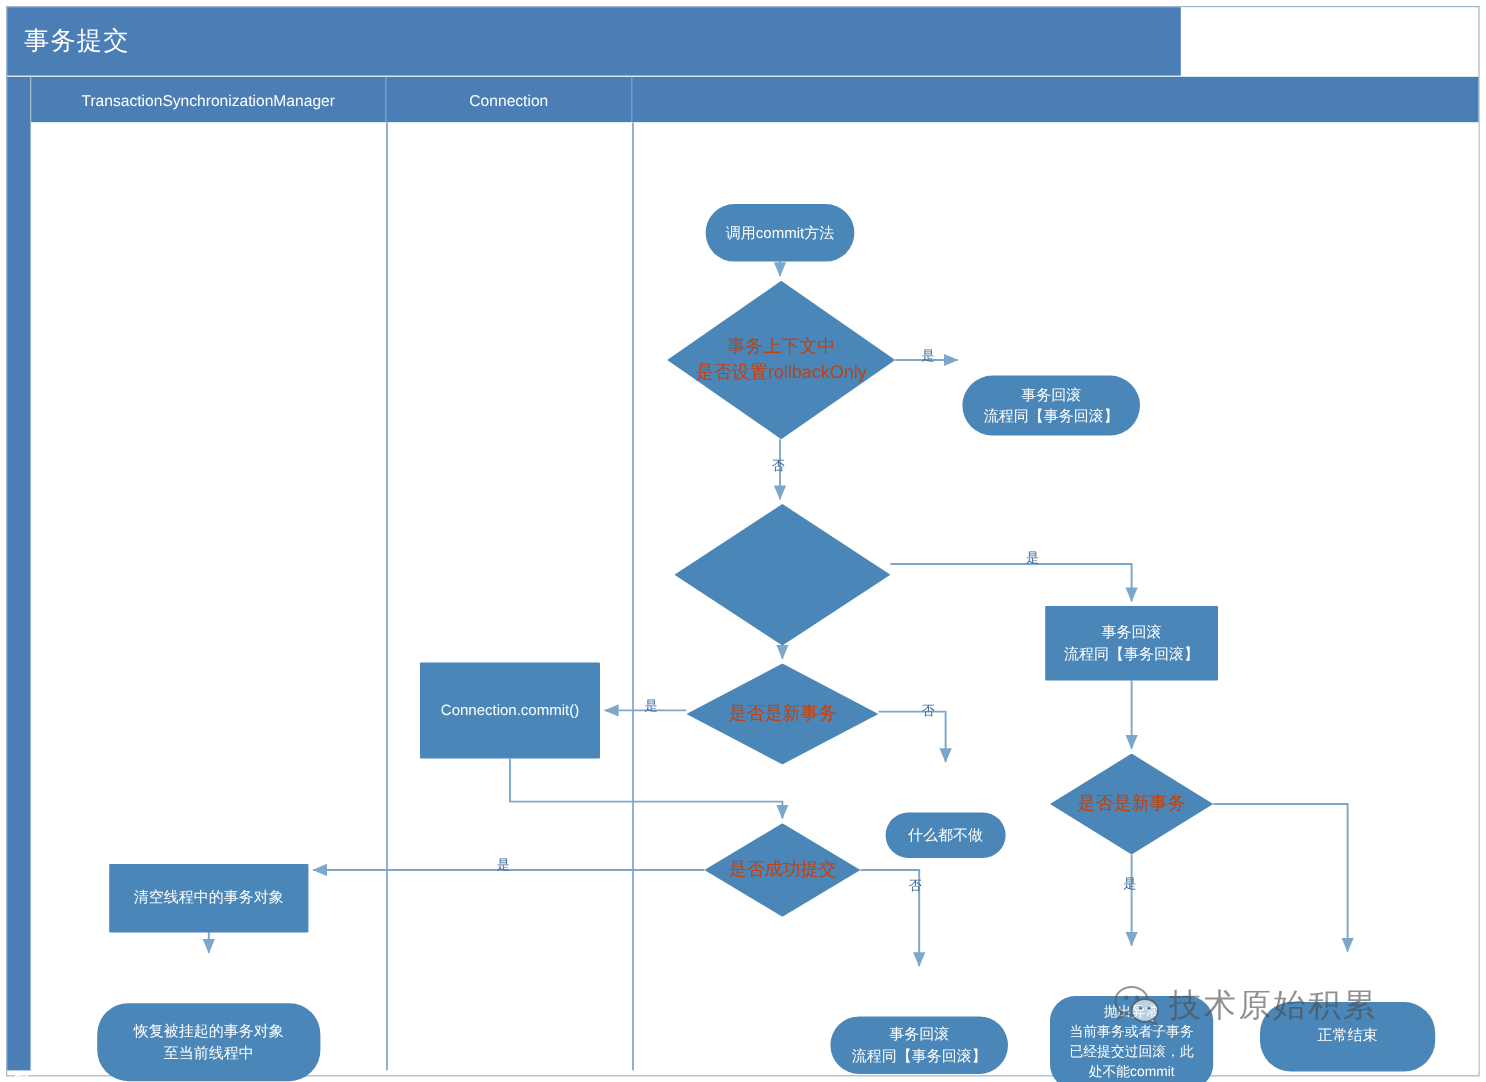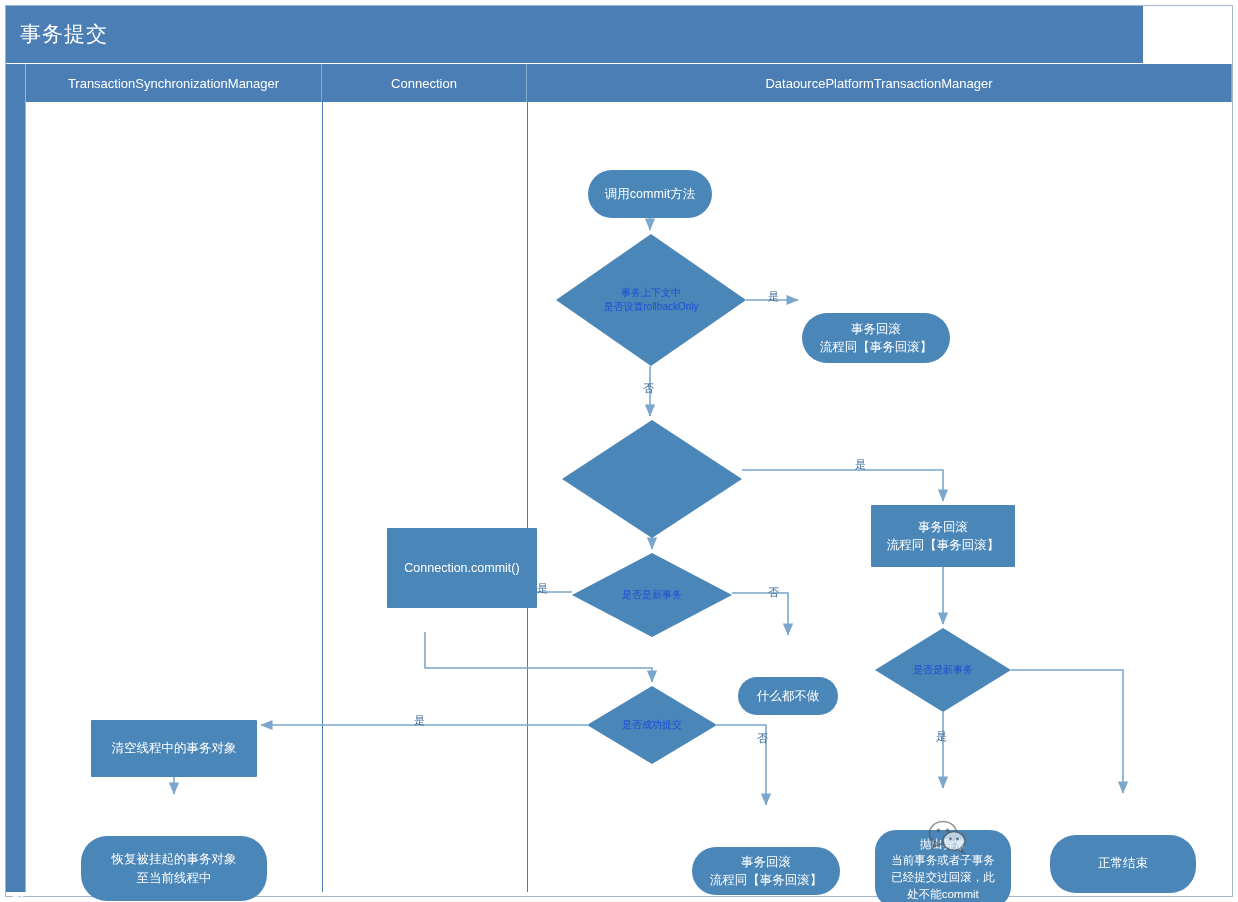--- a/index.html
+++ b/index.html
@@ -21,21 +21,21 @@
     left: 5px; top: 5px;
     width: 1228px; height: 892px;
     border: 1px solid #9fb6cc;
     box-sizing: border-box;
     background: #ffffff;
   }
   
   #title-bar {
     position: absolute;
     left: 6px; top: 6px;
-    width: 1137px; height: 57px;
+    width: 978px; height: 57px;
     background: #4a7eb5;
     box-sizing: border-box;
   }
   #title-text {
     position: absolute;
     left: 14px; top: 14px;
     color: #ffffff;
     font-size: 21px;
     letter-spacing: 1px;
     white-space: nowrap;
@@ -117,22 +117,22 @@
   .node.rect   { border-radius: 1px; }
   .node.dia    { background: transparent; padding: 0; }
   .dia-shape {
     position: absolute;
     left: 0; top: 0;
     width: 100%; height: 100%;
   }
   .dia-text {
     position: relative;
     z-index: 2;
-    color: #1d4ed8;
-    font-size: 10px;
+    color: #c2410c;
+    font-size: 15px;
     line-height: 1.45;
     text-align: center;
     width: 100%;
     pointer-events: none;
   }
   .node-line { display: block; white-space: nowrap; }
   .node-line.small { font-size: 11.5px; }
   
   .elabel {
     position: absolute;
@@ -170,21 +170,20 @@
     <div id="title-text">事务提交</div>
   </div>
 
   <div id="phase-strip">
     <div id="phase-label">阶段</div>
   </div>
 
   <div id="lane-header">
       <div class="lane-head" style="left: 0px; width: 296px;">TransactionSynchronizationManager</div>
       <div class="lane-head" style="left: 296px; width: 205px;">Connection</div>
-      <div class="lane-head" style="left: 501px; width: 705px;">DataourcePlatformTransactionManager</div>
     </div>
 
   <div id="lane-body">
       <div class="lane-div" style="left: 296px;"></div>
       <div class="lane-div" style="left: 501px;"></div>
     </div>
 
   <svg id="wires" viewBox="0 0 1238 902">
     <defs>
       <marker id="ah" markerWidth="9" markerHeight="9" refX="7.2" refY="3.2" orient="auto" markerUnits="strokeWidth">
@@ -250,21 +249,21 @@
         <span class="node-line">流程同【事务回滚】</span>
       </div>
       <div class="node dia" style="left: 572px; top: 553px; width: 160px; height: 84px;">
         <svg class="dia-shape" viewBox="0 0 100 100" preserveAspectRatio="none">
           <polygon points="50,0 100,50 50,100 0,50" fill="#4a86b8"></polygon>
         </svg>
         <div class="dia-text">
           <span class="node-line">是否是新事务</span>
         </div>
       </div>
-      <div class="node rect" style="left: 350px; top: 528px; width: 150px; height: 80px; margin-left: 37px;">
+      <div class="node rect" style="left: 350px; top: 552px; width: 150px; height: 80px;">
         <span class="node-line">Connection.commit()</span>
       </div>
       <div class="node pill" style="left: 738px; top: 639px; width: 100px; height: 38px;">
         <span class="node-line">什么都不做</span>
       </div>
       <div class="node dia" style="left: 875px; top: 628px; width: 136px; height: 84px;">
         <svg class="dia-shape" viewBox="0 0 100 100" preserveAspectRatio="none">
           <polygon points="50,0 100,50 50,100 0,50" fill="#4a86b8"></polygon>
         </svg>
         <div class="dia-text">
@@ -313,15 +312,16 @@
     <svg width="40" height="34" viewBox="0 0 40 34">
       <ellipse cx="15" cy="13" rx="13.5" ry="11.5" fill="none" stroke="#555" stroke-width="1.6"></ellipse>
       <path d="M7,22 L4,28 L10.5,24.5" fill="none" stroke="#555" stroke-width="1.6"></path>
       <circle cx="10.5" cy="10.5" r="1.9" fill="#555"></circle>
       <circle cx="19.5" cy="10.5" r="1.9" fill="#555"></circle>
       <ellipse cx="26" cy="21" rx="11" ry="9.5" fill="#fff" stroke="#555" stroke-width="1.6"></ellipse>
       <path d="M33,28 L36,33 L30.5,30" fill="#fff" stroke="#555" stroke-width="1.6"></path>
       <circle cx="22.5" cy="19" r="1.5" fill="#555"></circle>
       <circle cx="29.5" cy="19" r="1.5" fill="#555"></circle>
     </svg>
+    <span id="wm-text">技术原始积累</span>
   </div>
 
 </div>
 
 </body></html>

